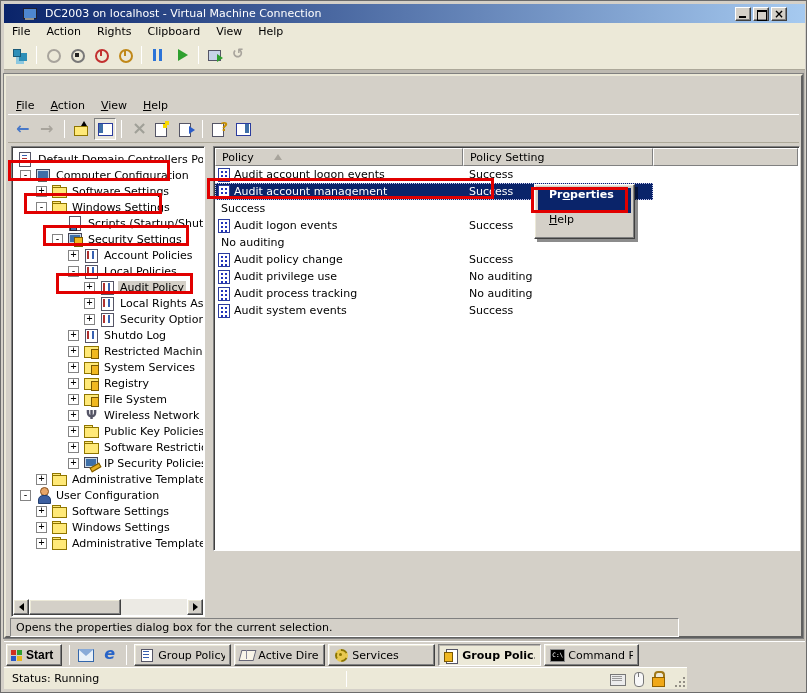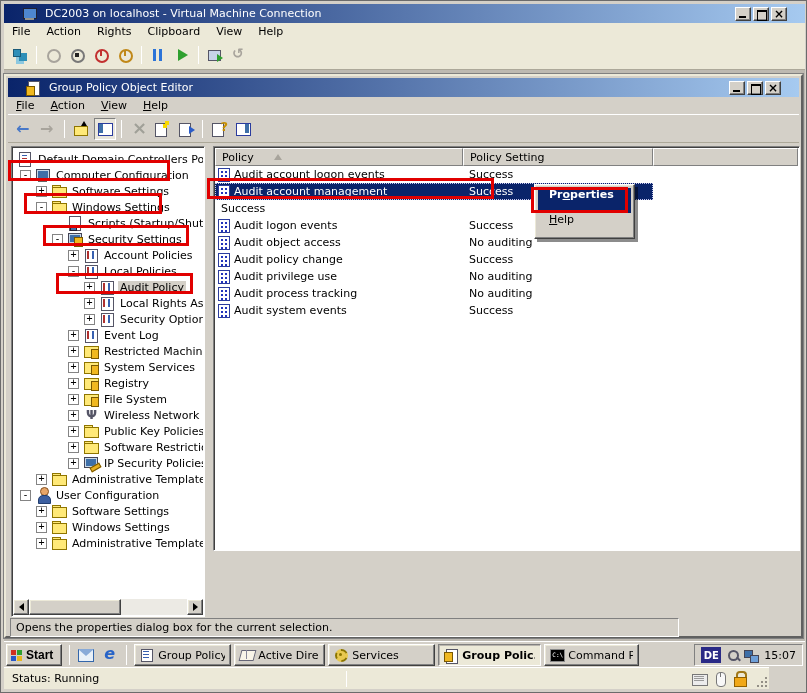--- a/index.html
+++ b/index.html
@@ -28,21 +28,21 @@
   .tsep{width:1px;height:18px;background:#9C9A90;border-right:1px solid #fff;margin:0 3px}
   .tbtn{position:relative;width:22px;height:22px;display:flex;align-items:center;justify-content:center}
   .tbtn.pressed{background:#E9E6DC;border:1px solid;border-color:#808080 #fff #fff #808080}
   .tico{position:relative;width:16px;height:16px;display:inline-block}
 
   
   .vm-titlebar{left:3px;top:3px;width:801px;height:19px}
   .vm-menubar{left:3px;top:22px;width:801px;height:18px}
   .vm-toolbar{left:3px;top:40px;width:801px;height:29px;border-bottom:1px solid #ACA899}
   .guest{position:absolute;left:3px;top:69px;width:801px;height:598px;background:#BDB9B1}
-  .vmstatus{position:absolute;left:3px;bottom:3px;width:765px;height:22px;background:#ECE9D8;border-top:1px solid #fff;display:flex;align-items:center;padding:0 8px;gap:20px}
+  .vmstatus{position:absolute;left:3px;bottom:3px;width:683px;height:22px;background:#ECE9D8;border-top:1px solid #fff;display:flex;align-items:center;padding:0 8px;gap:20px}
   .sdiv{width:1px;height:16px;background:#9C9A90;border-right:1px solid #fff;position:absolute;left:342px;top:3px}
   .vmstatus .ricons{margin-left:auto;display:flex;gap:5px;align-items:center;padding-right:14px}
   .grip{position:absolute;right:1px;bottom:1px;width:12px;height:12px}
   .grip::before{content:"";position:absolute;right:1px;bottom:1px;width:2px;height:2px;background:#938F86;box-shadow:-4px 0 0 #938F86,-8px 0 0 #938F86,0 -4px 0 #938F86,-4px -4px 0 #938F86,0 -8px 0 #938F86}
 
   
   .gpo{position:absolute;left:0;top:4px;width:799px;height:564px;background:#D4D0C8;border:2px solid;border-color:#ECE9D8 #606060 #606060 #ECE9D8;box-shadow:0 0 0 1px #808080}
   .gpo-titlebar{left:2px;top:2px;width:791px;height:19px}
   .gpo-menubar{left:2px;top:21px;width:791px;height:18px;background:#D4D0C8;border-bottom:1px solid #fff}
   .gpo-toolbar{left:2px;top:39px;width:791px;height:28px;background:#D4D0C8;border-bottom:1px solid #ACA899}
@@ -234,29 +234,20 @@
         <span class="tico ic-save-state"></span>
       </span>
       <span class="tbtn">
         <span class="tico ic-revert"></span>
       </span>
     </div>
 
   <div class="guest">
 
     <div class="gpo">
-      <div class="tbar gpo-titlebar">
-        <span class="i16 ic-gpo-sm"></span>
-        <span>Group Policy Object Editor</span>
-        <span class="capbtns">
-          <span class="cbtn cb-min"></span>
-          <span class="cbtn cb-max"></span>
-          <span class="cbtn cb-close"></span>
-        </span>
-      </div>
       <div class="menubar gpo-menubar" id="gpoMenubar">
           <span class="mitem"><span class="u">F</span>ile</span>
           <span class="mitem"><span class="u">A</span>ction</span>
           <span class="mitem"><span class="u">V</span>iew</span>
           <span class="mitem"><span class="u">H</span>elp</span>
         </div>
       <div class="toolbar gpo-toolbar" id="gpoToolbar">
           <span class="tbtn">
             <span class="tico ic-back"></span>
           </span>
@@ -341,21 +332,21 @@
               <span class="tlabel">Local Rights Ass</span>
             </div>
             <div class="trow" style="padding-left: 71px;">
               <span class="exp">+</span>
               <span class="i16 ic-ledger"></span>
               <span class="tlabel">Security Option</span>
             </div>
             <div class="trow" style="padding-left: 55px;">
               <span class="exp">+</span>
               <span class="i16 ic-ledger"></span>
-              <span class="tlabel">Event Log</span>
+              <span class="tlabel">Shutdo Log</span>
             </div>
             <div class="trow" style="padding-left: 55px;">
               <span class="exp">+</span>
               <span class="i16 ic-folder-lock"></span>
               <span class="tlabel">Restricted Machine</span>
             </div>
             <div class="trow" style="padding-left: 55px;">
               <span class="exp">+</span>
               <span class="i16 ic-folder-lock"></span>
               <span class="tlabel">System Services</span>
@@ -460,24 +451,20 @@
               <span class="c2">Success</span>
             </div>
             <div class="lrow">
               <span class="c1">
                 <span class="ic-doc"></span>
                 <span>Audit logon events</span>
               </span>
               <span class="c2">Success</span>
             </div>
             <div class="lrow">
-              <span class="c1">
-                <span class="ic-doc"></span>
-                <span>Audit object access</span>
-              </span>
               <span class="c2">No auditing</span>
             </div>
             <div class="lrow">
               <span class="c1">
                 <span class="ic-doc"></span>
                 <span>Audit policy change</span>
               </span>
               <span class="c2">Success</span>
             </div>
             <div class="lrow">
@@ -535,28 +522,20 @@
           </button>
           <button class="tkbtn raised active" style="width: 103px;">
             <span class="tbico ic-gpo-sm"></span>
             <span class="tklabel">Group Polic...</span>
           </button>
           <button class="tkbtn raised" style="width: 95px;">
             <span class="tbico ic-cmd"></span>
             <span class="tklabel">Command Pr...</span>
           </button>
         </span>
-      <span class="tray">
-        <span class="lang">DE</span>
-        <span id="trayIcons" style="display:flex;gap:3px;align-items:center">
-            <span class="trico ic-magnifier"></span>
-            <span class="trico ic-network"></span>
-          </span>
-        <span>15:07</span>
-      </span>
     </div>
   </div>
 
   <div class="ctx" id="ctxMenu">
       <div class="cmi hl">Pr<span class="u">o</span>perties</div>
       <div class="cmi"><span class="u">H</span>elp</div>
     </div>
 
   <div class="ann a1"></div>
   <div class="ann a2"></div>

